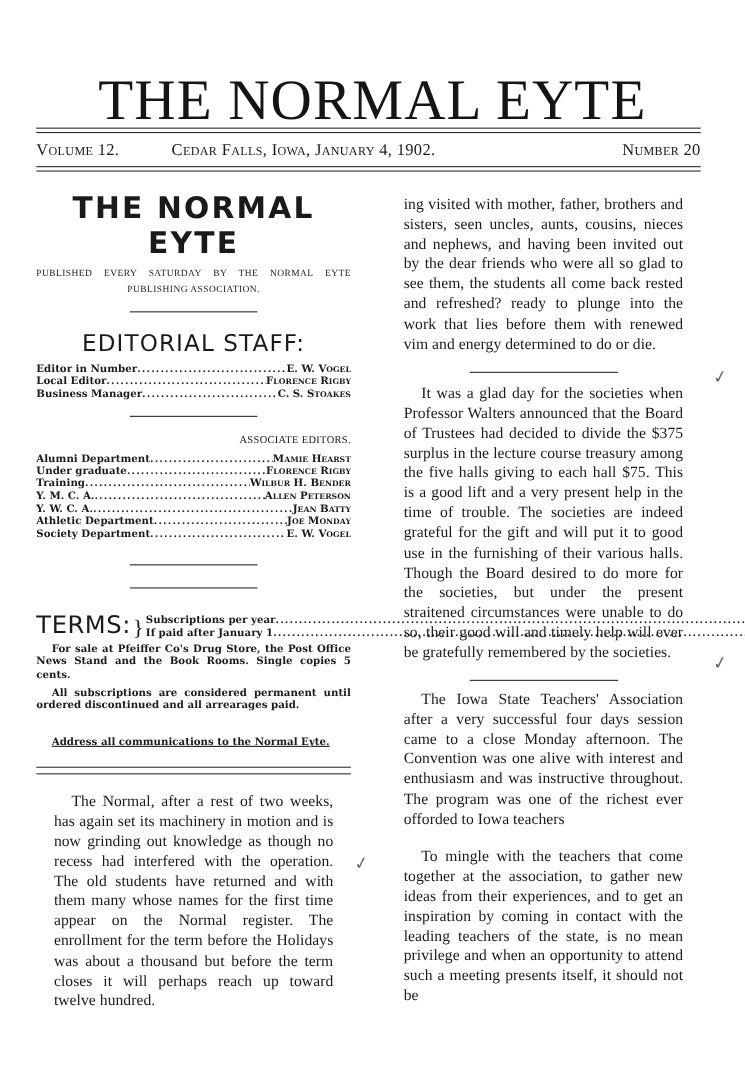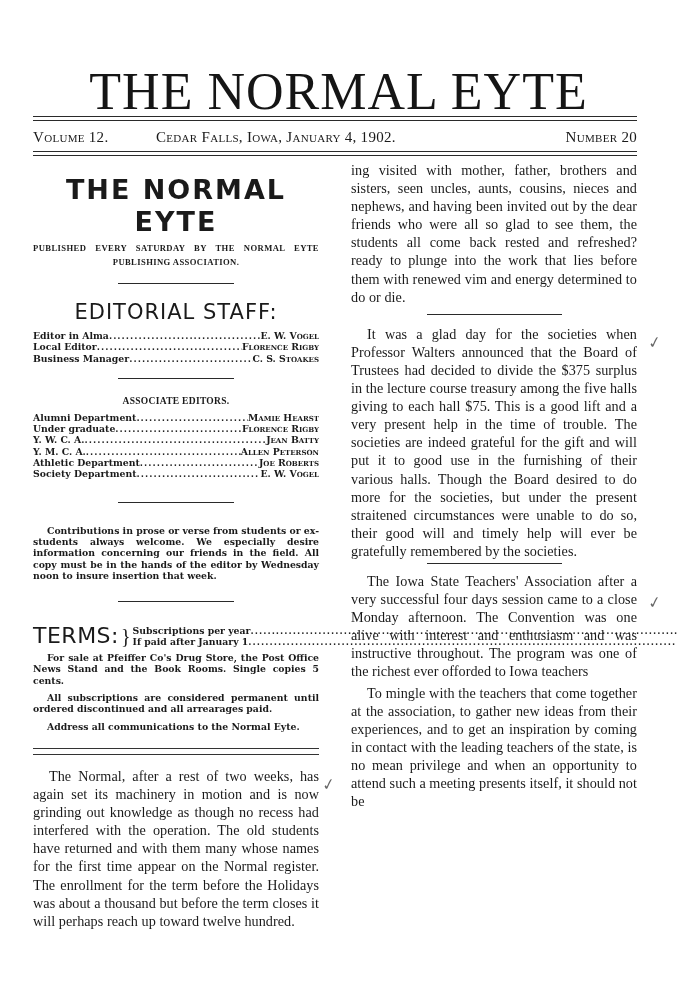--- a/index.html
+++ b/index.html
@@ -5,36 +5,36 @@
   html, body { margin: 0; padding: 0; background: #ffffff; }
   body { width: 677px; height: 987px; position: relative; overflow: hidden; color: #1a1a1a; font-family: "Liberation Serif", "DejaVu Serif", serif; }
   .masthead { position: absolute; left: 0; top: 62px; width: 677px; text-align: center; font-size: 52px; letter-spacing: 1px; line-height: 60px; color: #151515; }
   .rule { position: absolute; background: #2a2a2a; height: 1px; }
   .dateline { position: absolute; top: 129px; left: 33px; width: 604px; height: 20px; font-size: 15px; font-variant: small-caps; letter-spacing: 0.3px; }
   .dateline span { position: absolute; top: 0; white-space: nowrap; }
   .col { position: absolute; }
   .left { left: 33px; width: 286px; top: 172px; }
   .right { left: 351px; width: 286px; top: 161px; }
   .banner { font-family: "DejaVu Sans", sans-serif; font-weight: bold; font-size: 27px; letter-spacing: 2px; text-align: center; line-height: 32px; margin-top: 2px; }
-  .pub { font-family: "Liberation Serif", serif; font-weight: bold; font-size: 8.6px; text-align: justify; text-align-last: center; line-height: 14px; margin-top: 3px; letter-spacing: 0.4px; }
+  .pub { font-family: "Liberation Serif", serif; font-weight: normal; font-size: 8.6px; text-align: justify; text-align-last: center; line-height: 14px; margin-top: 3px; letter-spacing: 0.4px; }
   .shortrule { width: 116px; height: 1px; background: #2a2a2a; margin: 14px auto 0 auto; }
   .staff { font-family: "DejaVu Sans", sans-serif; font-size: 21px; text-align: center; font-weight: normal; letter-spacing: 1px; margin-top: 16px; line-height: 24px; }
   .subhead { font-family: "Liberation Serif", serif; font-size: 9.5px; text-align: center; font-weight: bold; letter-spacing: 0.3px; margin-top: 4px; }
   .leaders { margin-top: 6px; }
   .leader { display: flex; font-size: 9.3px; line-height: 11.3px; font-weight: bold; font-family: "DejaVu Serif", serif; }
   .leader .k { white-space: nowrap; }
   .leader .dots { flex: 1; overflow: hidden; white-space: nowrap; }
   .leader .dots::after { content: "........................................................................................................"; letter-spacing: 1px; }
   .leader .v { white-space: nowrap; font-variant: small-caps; }
   .small-p { font-family: "DejaVu Serif", serif; font-size: 9.3px; line-height: 11.3px; font-weight: bold; text-align: justify; text-indent: 14px; margin: 0; }
-  .terms-row { display: flex; align-items: center; margin-top: 22px; }
+  .terms-row { display: flex; align-items: flex-end; margin-top: 22px; }
   .terms-word { font-family: "DejaVu Sans", sans-serif; font-size: 22px; letter-spacing: 0.5px; line-height: 24px; }
   .terms-brace { font-size: 20px; line-height: 20px; margin: 0 2px; font-weight: normal; }
   .terms-lines { flex: 1; }
-  .body-p { font-size: 14.2px; line-height: 18.1px; text-align: justify; margin: 0; text-indent: 16px; font-family: "Liberation Serif", serif; letter-spacing: 0.05px; }
+  .body-p { font-size: 14.2px; line-height: 18.1px; text-align: justify; margin: 16px; text-indent: 16px; font-family: "Liberation Serif", serif; letter-spacing: 0.05px; }
   .body-p.noindent { text-indent: 0; }
   .double-rule { height: 5px; border-top: 1px solid #333; border-bottom: 1px solid #333; margin: 10px 0 10px 0; }
   .check { position: absolute; font-size: 16px; color: #666; font-family: "DejaVu Sans", sans-serif; transform: rotate(-10deg); }
 </style>
 </head>
 <body>
 
 <div class="masthead">THE NORMAL EYTE</div>
 
 <div class="rule" style="left:33px; top:116px; width:604px;"></div>
@@ -51,97 +51,101 @@
 
 <div class="col left">
   <div class="banner">THE NORMAL EYTE</div>
   <div class="pub">PUBLISHED EVERY SATURDAY BY THE NORMAL EYTE PUBLISHING ASSOCIATION.</div>
   <div class="shortrule"></div>
 
   <div class="staff">EDITORIAL STAFF:</div>
 
   <div class="leaders">
     <div class="leader">
-        <span class="k">Editor in Alma</span>
+        <span class="k">Editor in Number</span>
         <span class="dots"></span>
         <span class="v">E. W. Vogel</span>
       </div>
     <div class="leader">
         <span class="k">Local Editor</span>
         <span class="dots"></span>
         <span class="v">Florence Rigby</span>
       </div>
     <div class="leader">
         <span class="k">Business Manager</span>
         <span class="dots"></span>
         <span class="v">C. S. Stoakes</span>
       </div>
   </div>
 
   <div class="shortrule" style="margin-top:14px;"></div>
 
-  <div class="subhead" style="margin-top:17px; font-weight:bold;">ASSOCIATE EDITORS.</div>
+  <div class="subhead" style="margin-top:17px; font-weight:normal;text-align:right;">ASSOCIATE EDITORS.</div>
 
   <div class="leaders">
     <div class="leader">
         <span class="k">Alumni Department</span>
         <span class="dots"></span>
         <span class="v">Mamie Hearst</span>
       </div>
     <div class="leader">
         <span class="k">Under graduate</span>
         <span class="dots"></span>
         <span class="v">Florence Rigby</span>
       </div>
     <div class="leader">
-        <span class="k">Y. W. C. A.</span>
+        <span class="k">Training</span>
         <span class="dots"></span>
-        <span class="v">Jean Batty</span>
+        <span class="v">Wilbur H. Bender</span>
       </div>
     <div class="leader">
         <span class="k">Y. M. C. A.</span>
         <span class="dots"></span>
         <span class="v">Allen Peterson</span>
       </div>
     <div class="leader">
+        <span class="k">Y. W. C. A.</span>
+        <span class="dots"></span>
+        <span class="v">Jean Batty</span>
+      </div>
+    <div class="leader">
         <span class="k">Athletic Department</span>
         <span class="dots"></span>
-        <span class="v">Joe Roberts</span>
+        <span class="v">Joe Monday</span>
       </div>
     <div class="leader">
         <span class="k">Society Department</span>
         <span class="dots"></span>
         <span class="v">E. W. Vogel</span>
       </div>
   </div>
 
   <div class="shortrule" style="margin-top:22px;"></div>
 
-  <p class="small-p" style="margin-top:22px;">Contributions in prose or verse from students or ex-students always welcome. We especially desire information concerning our friends in the field. All copy must be in the hands of the editor by Wednesday noon to insure insertion that week.</p>
 
   <div class="shortrule" style="margin-top:20px;"></div>
 
   <div class="terms-row">
     <span class="terms-word">TERMS:</span>
     <span class="terms-brace">}</span>
     <div class="terms-lines">
       <div class="leader">
           <span class="k">Subscriptions per year</span>
           <span class="dots"></span>
         </div>
       <div class="leader">
           <span class="k">If paid after January 1</span>
           <span class="dots"></span>
         </div>
     </div>
   </div>
 
   <p class="small-p" style="margin-top:4px;">For sale at Pfeiffer Co's Drug Store, the Post Office News Stand and the Book Rooms. Single copies 5 cents.</p>
   <p class="small-p" style="margin-top:6px;">All subscriptions are considered permanent until ordered discontinued and all arrearages paid.</p>
-  <p class="small-p" style="margin-top:6px;">Address all communications to the Normal Eyte.</p>
+  <p class="small-p" style="margin-top:22px;text-decoration:underline;">Address all communications to the Normal Eyte.</p>
 
   <div class="double-rule" style="margin-top:16px; margin-bottom:12px;"></div>
 
   <p class="body-p">The Normal, after a rest of two weeks, has again set its machinery in motion and is now grinding out knowledge as though no recess had interfered with the operation. The old students have returned and with them many whose names for the first time appear on the Normal register. The enrollment for the term before the Holidays was about a thousand but before the term closes it will perhaps reach up toward twelve hundred.</p>
 
 </div>
 
 <div class="col right">
   <p class="body-p noindent">ing visited with mother, father, brothers and sisters, seen uncles, aunts, cousins, nieces and nephews, and having been invited out by the dear friends who were all so glad to see them, the students all come back rested and refreshed? ready to plunge into the work that lies before them with renewed vim and energy determined to do or die.</p>
   <div class="shortrule" style="width:135px; margin-top:8px;"></div>

